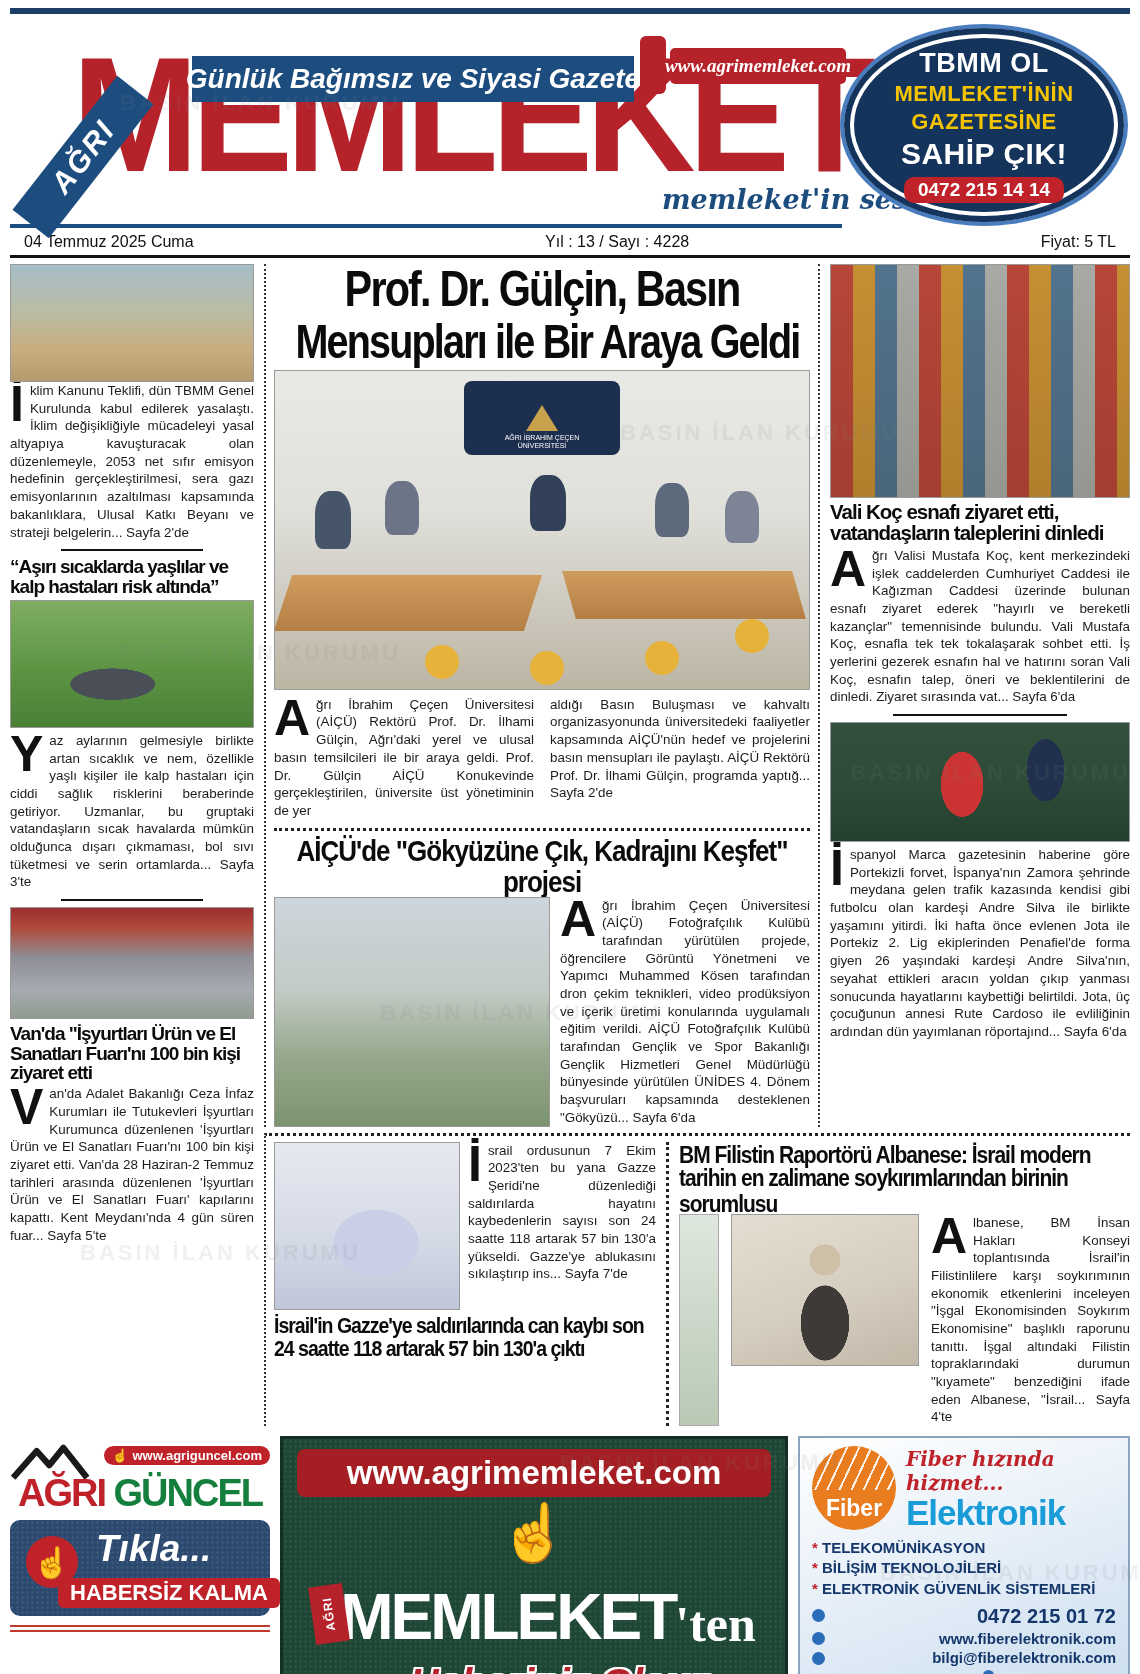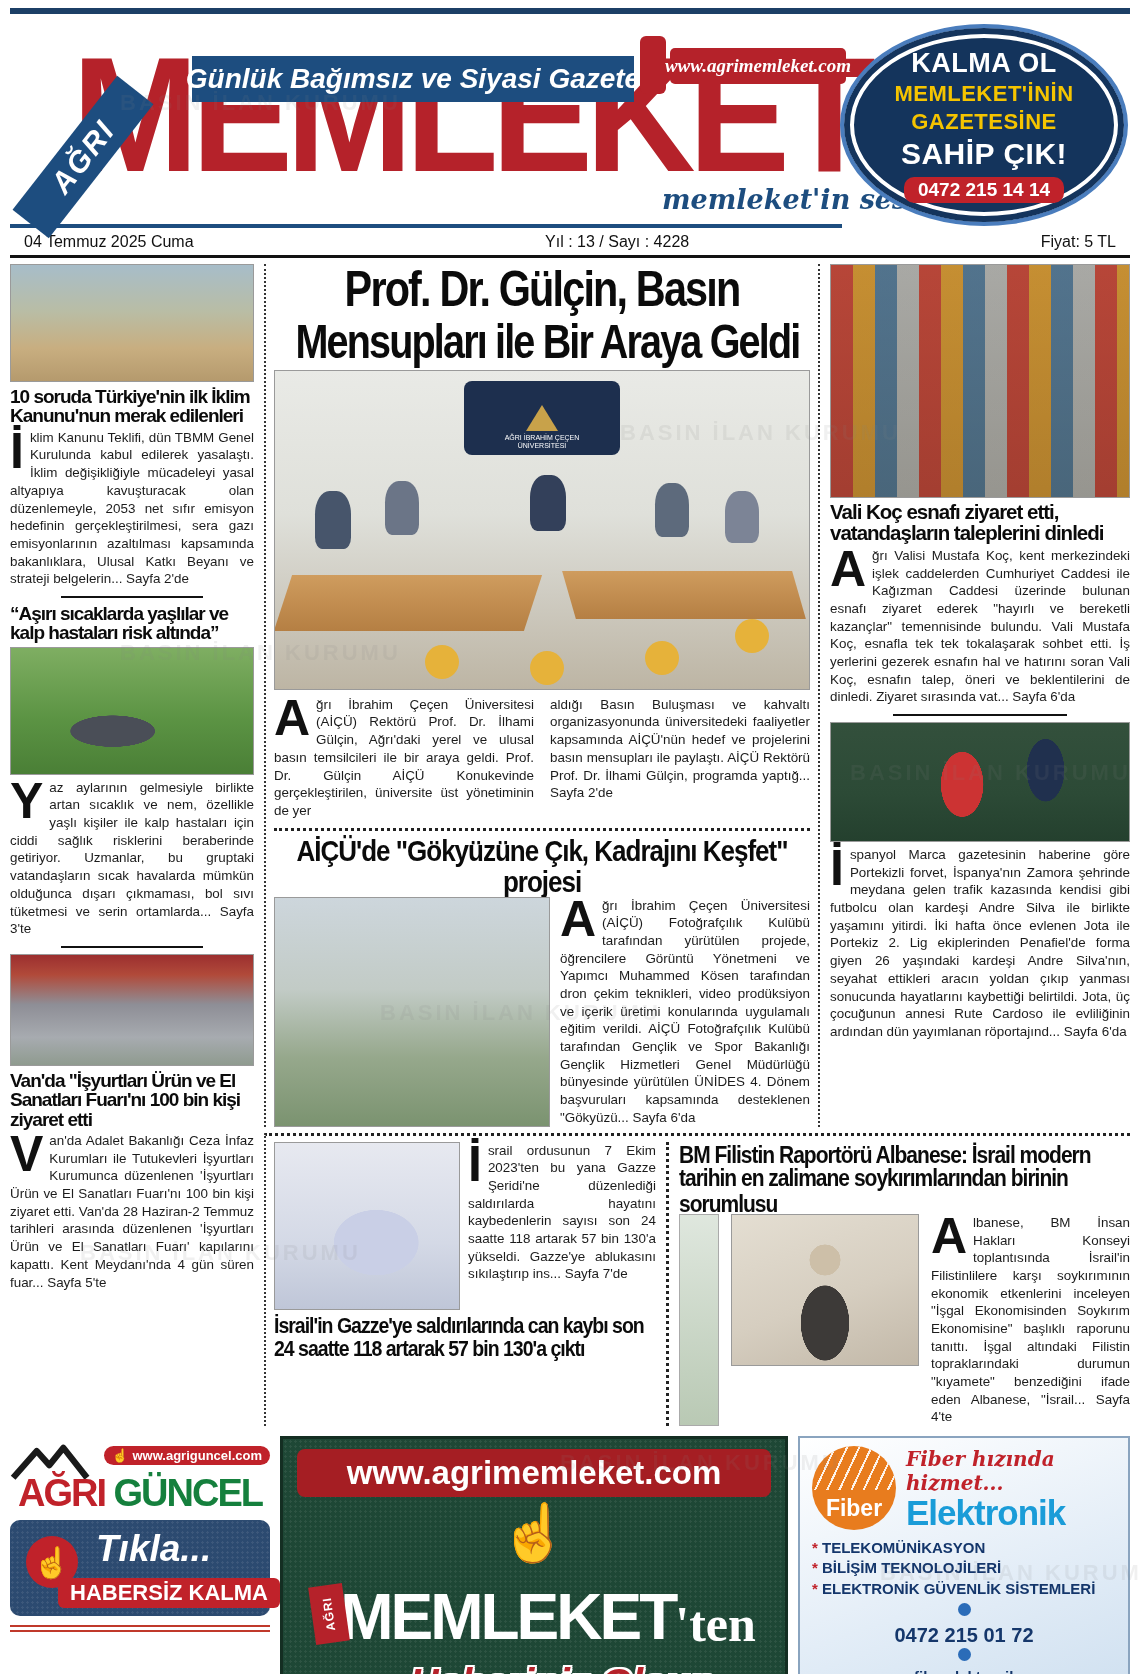--- a/index.html
+++ b/index.html
@@ -117,21 +117,21 @@
   .fb-logo { width:84px; height:84px; flex:none; background:#e87c1e; border-radius:50%; position:relative; display:flex; align-items:flex-end; justify-content:center; color:#fff; font-weight:800; font-size:23px; padding-bottom:8px; overflow:hidden; }
   .fb-logo::before { content:""; position:absolute; inset:-8px; background:repeating-linear-gradient(115deg, transparent 0 9px, rgba(255,255,255,.9) 9px 11px); clip-path:polygon(0 0,100% 0,100% 52%,0 52%); }
   .fb-logo span { position:relative; }
   .fb-names { display:flex; flex-direction:column; }
   .fb-script { color:#c0222a; font-family:"DejaVu Serif", serif; font-style:italic; font-weight:bold; font-size:20px; }
   .fb-name { color:#1a9cd8; font-weight:800; font-size:35px; letter-spacing:-1px; line-height:1; }
   .fb-svcs { margin-top:8px; }
   .svc { color:#14366b; font-weight:800; font-size:15px; line-height:1.35; }
   .svc::before { content:"* "; color:#c0222a; }
   .fb-cts { margin-top:4px; }
-  .ct { display:flex; justify-content:space-between; align-items:center; gap:6px; font-weight:800; color:#15376b; line-height:1.3;flex-direction:column; }
+  .ct { display:flex; justify-content:space-between; align-items:center; gap:6px; font-weight:800; color:#15376b; line-height:1.3; }
   .ct.phone { font-size:20px; }
   .ct.small { font-size:15px; }
   .ct-ic { width:13px; height:13px; border-radius:50%; background:#2b6cb8; flex:none; }
   .pin { width:11px; height:11px; border-radius:50% 50% 50% 0; background:#2b6cb8; transform:rotate(-45deg); margin:2px 40% 0 auto; }
 </style>
 </head>
 <body>
 
 <div class="page">
 
@@ -150,40 +150,39 @@
     <div class="ribbon">
         <span>AĞRI</span>
       </div>
     <div class="m-title">MEMLEKET</div>
     <div class="m-slogan">Günlük Bağımsız ve Siyasi Gazete</div>
     <div class="m-flag"></div>
     <div class="m-web">www.agrimemleket.com</div>
     <div class="m-script">memleket'in sesi</div>
     <div class="m-rule"></div>
     <div class="badge">
-      <span class="b1">KALMA OL</span>
+      <span class="b1">TBMM OL</span>
       <span class="b2">MEMLEKET'İNİN</span>
       <span class="b3">GAZETESİNE</span>
       <span class="b4">SAHİP ÇIK!</span>
       <span class="bphone">0472 215 14 14</span>
     </div>
   </header>
 
   <div class="dateline">
     <span>04 Temmuz 2025 Cuma</span>
     <span>Yıl : 13 / Sayı : 4228</span>
     <span>Fiyat: 5 TL</span>
   </div>
   <div class="rule-black"></div>
 
   <main class="content">
 
     <section class="col-left">
       <div class="photo photo-climate"></div>
-      <h2 class="hl hl-left">10 soruda Türkiye'nin ilk İklim Kanunu'nun merak edilenleri</h2>
       <p class="body"><span class="dropcap">İ</span><span>klim Kanunu Teklifi, dün TBMM Genel Kurulunda kabul edilerek yasalaştı. İklim değişikliğiyle mücadeleyi yasal altyapıya kavuşturacak olan düzenlemeyle, 2053 net sıfır emisyon hedefinin gerçekleştirilmesi, sera gazı emisyonlarının azaltılması kapsamında bakanlıklara, Ulusal Katkı Beyanı ve strateji belgelerin... Sayfa 2'de</span></p>
       <div class="mini-rule"></div>
       <h2 class="hl hl-left">“Aşırı sıcaklarda yaşlılar ve kalp hastaları risk altında”</h2>
       <div class="photo photo-heat"></div>
       <p class="body"><span class="dropcap">Y</span><span>az aylarının gelmesiyle birlikte artan sıcaklık ve nem, özellikle yaşlı kişiler ile kalp hastaları için ciddi sağlık risklerini beraberinde getiriyor. Uzmanlar, bu gruptaki vatandaşların sıcak havalarda mümkün olduğunca dışarı çıkmaması, bol sıvı tüketmesi ve serin ortamlarda... Sayfa 3'te</span></p>
       <div class="mini-rule"></div>
       <div class="photo photo-fair"></div>
       <h2 class="hl hl-left">Van'da "İşyurtları Ürün ve El Sanatları Fuarı'nı 100 bin kişi ziyaret etti</h2>
       <p class="body"><span class="dropcap">V</span><span>an'da Adalet Bakanlığı Ceza İnfaz Kurumları ile Tutukevleri İşyurtları Kurumunca düzenlenen 'İşyurtları Ürün ve El Sanatları Fuarı'nı 100 bin kişi ziyaret etti. Van'da 28 Haziran-2 Temmuz tarihleri arasında düzenlenen 'İşyurtları Ürün ve El Sanatları Fuarı' kapılarını kapattı. Kent Meydanı'nda 4 gün süren fuar... Sayfa 5'te</span></p>
     </section>

